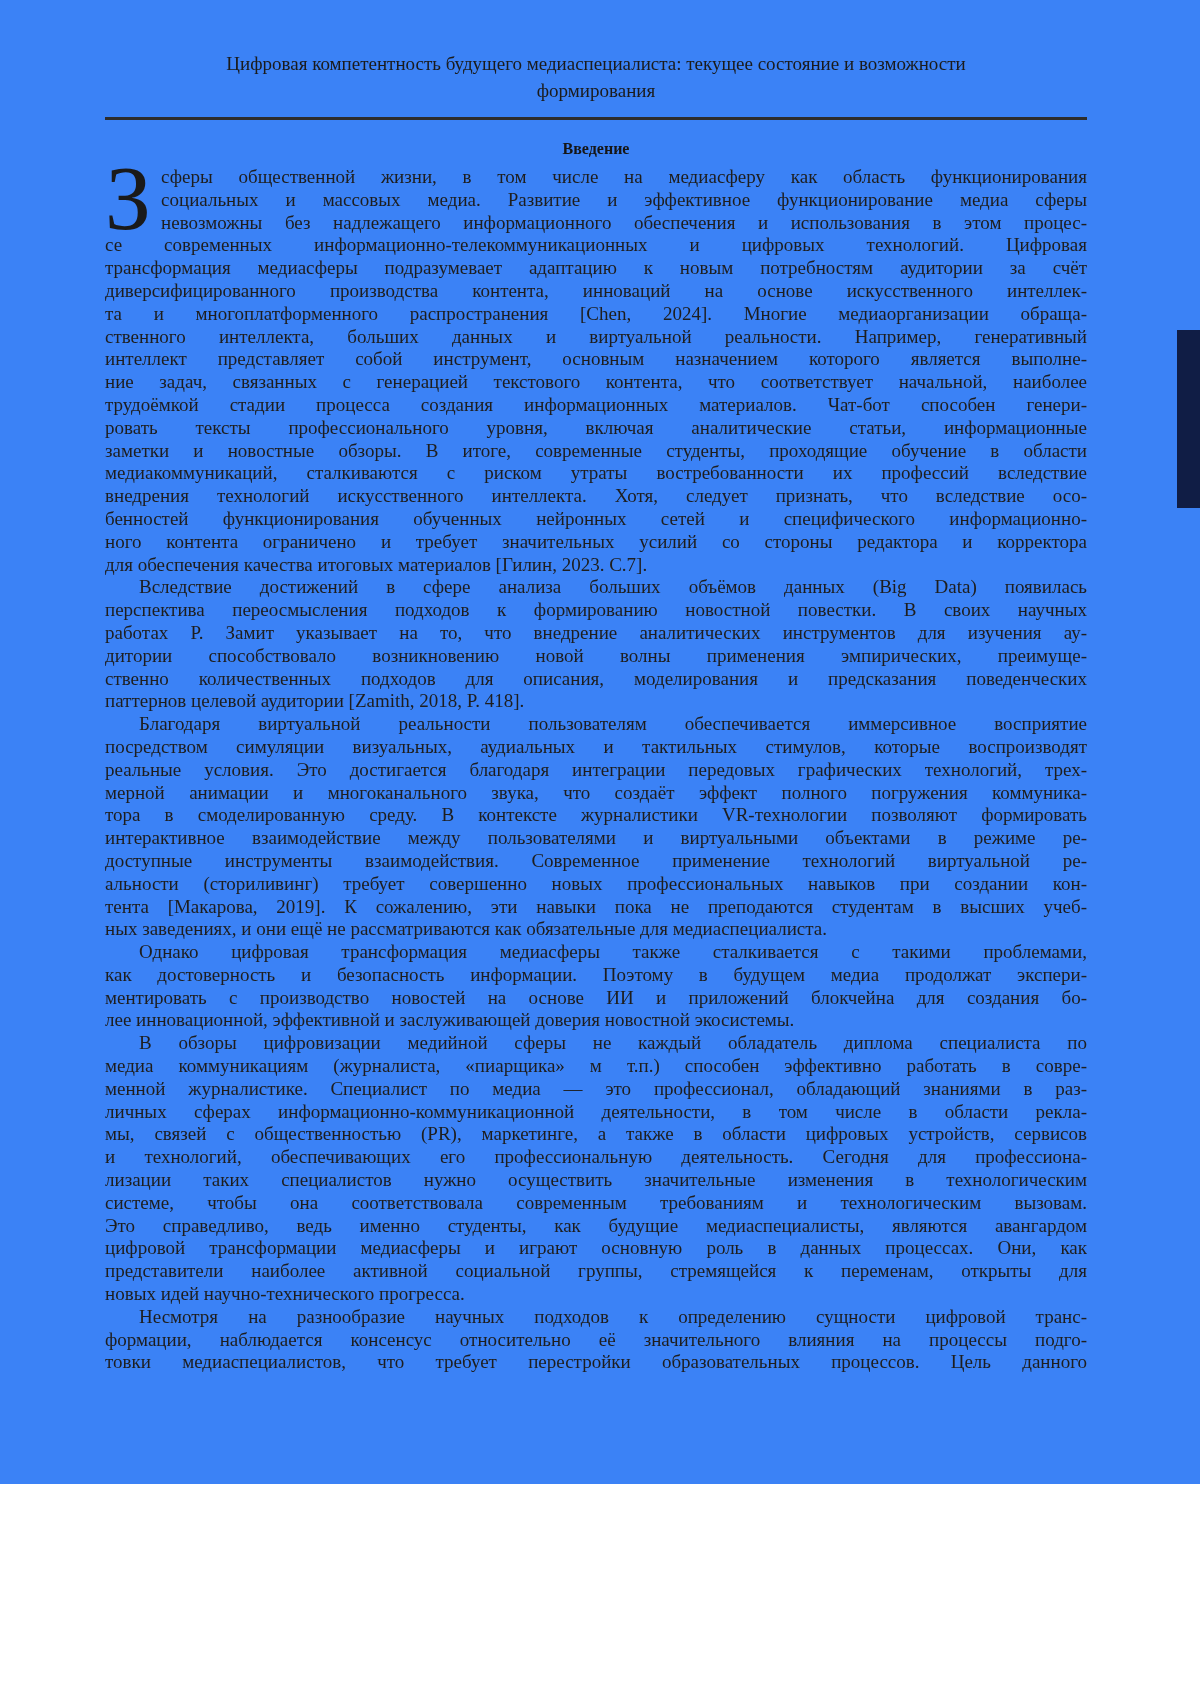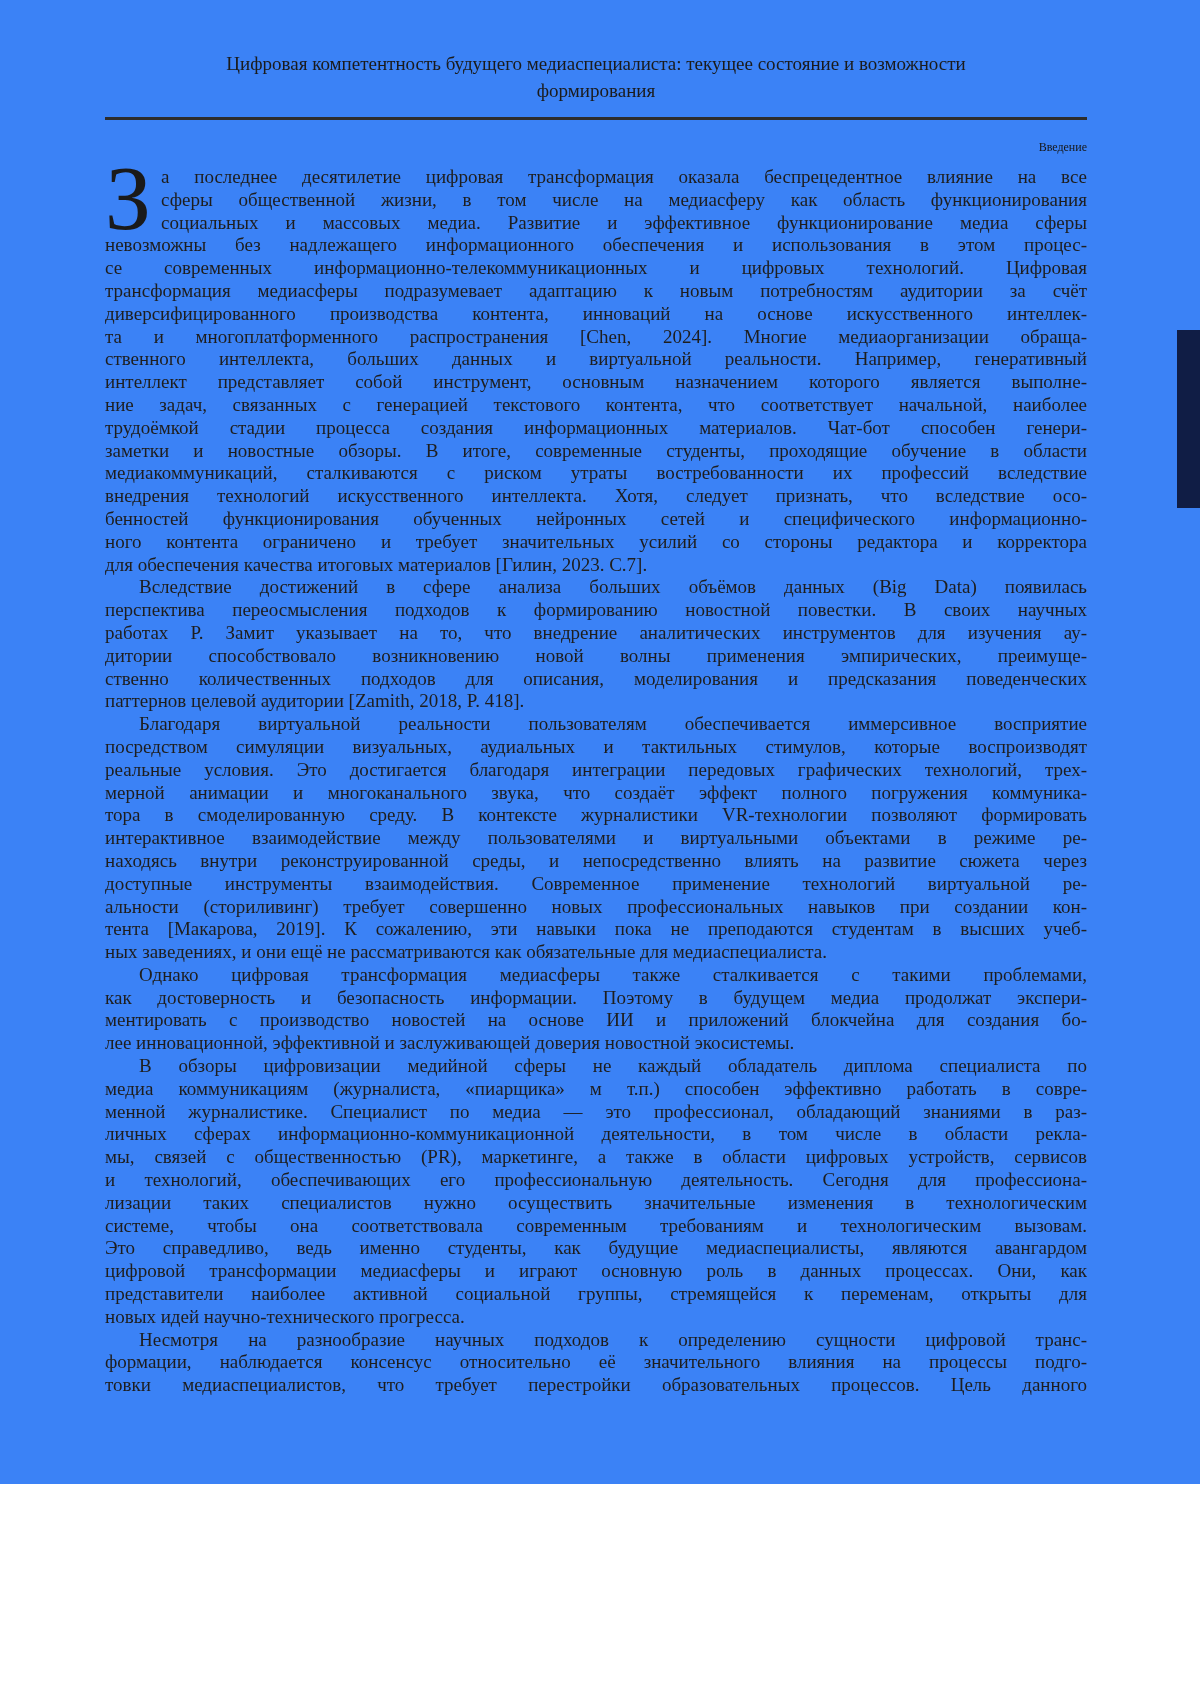--- a/index.html
+++ b/index.html
@@ -30,23 +30,23 @@
     left: 105px;
     width: 982px;
     height: 3px;
     background: #2d2d2d;
   }
   .section-heading {
     position: absolute;
     top: 140px;
     left: 105px;
     width: 982px;
-    text-align: right;
-    font-weight: normal;
-    font-size: 12px;
+    text-align: center;
+    font-weight: bold;
+    font-size: 16px;
     color: #161616;
   }
   .article-body {
     position: absolute;
     top: 166px;
     left: 105px;
     width: 982px;
     font-size: 19px;
   }
   .para { margin: 0; }
@@ -96,32 +96,32 @@
     <div class="title-line">формирования</div>
   </div>
 
   <div class="header-rule"></div>
 
   <div class="section-heading">Введение</div>
 
   <div class="article-body">
       <div class="para">
         <span class="dropcap">З</span>
-        <div class="line">а последнее десятилетие цифровая трансформация оказала беспрецедентное влияние на все</div>
         <div class="line">сферы общественной жизни, в том числе на медиасферу как область функционирования</div>
         <div class="line">социальных и массовых медиа. Развитие и эффективное функционирование медиа сферы</div>
         <div class="line">невозможны без надлежащего информационного обеспечения и использования в этом процес-</div>
         <div class="line">се современных информационно-телекоммуникационных и цифровых технологий. Цифровая</div>
         <div class="line">трансформация медиасферы подразумевает адаптацию к новым потребностям аудитории за счёт</div>
         <div class="line">диверсифицированного производства контента, инноваций на основе искусственного интеллек-</div>
         <div class="line">та и многоплатформенного распространения [Chen, 2024]. Многие медиаорганизации обраща-</div>
         <div class="line">ственного интеллекта, больших данных и виртуальной реальности. Например, генеративный</div>
         <div class="line">интеллект представляет собой инструмент, основным назначением которого является выполне-</div>
         <div class="line">ние задач, связанных с генерацией текстового контента, что соответствует начальной, наиболее</div>
         <div class="line">трудоёмкой стадии процесса создания информационных материалов. Чат-бот способен генери-</div>
+        <div class="line">ровать тексты профессионального уровня, включая аналитические статьи, информационные</div>
         <div class="line">заметки и новостные обзоры. В итоге, современные студенты, проходящие обучение в области</div>
         <div class="line">медиакоммуникаций, сталкиваются с риском утраты востребованности их профессий вследствие</div>
         <div class="line">внедрения технологий искусственного интеллекта. Хотя, следует признать, что вследствие осо-</div>
         <div class="line">бенностей функционирования обученных нейронных сетей и специфического информационно-</div>
         <div class="line">ного контента ограничено и требует значительных усилий со стороны редактора и корректора</div>
         <div class="line last">для обеспечения качества итоговых материалов [Гилин, 2023. С.7].</div>
       </div>
       <div class="para indent">
         <div class="line">Вследствие достижений в сфере анализа больших объёмов данных (Big Data) появилась</div>
         <div class="line">перспектива переосмысления подходов к формированию новостной повестки. В своих научных</div>
@@ -130,21 +130,20 @@
         <div class="line">ственно количественных подходов для описания, моделирования и предсказания поведенческих</div>
         <div class="line last">паттернов целевой аудитории [Zamith, 2018, P. 418].</div>
       </div>
       <div class="para indent">
         <div class="line">Благодаря виртуальной реальности пользователям обеспечивается иммерсивное восприятие</div>
         <div class="line">посредством симуляции визуальных, аудиальных и тактильных стимулов, которые воспроизводят</div>
         <div class="line">реальные условия. Это достигается благодаря интеграции передовых графических технологий, трех-</div>
         <div class="line">мерной анимации и многоканального звука, что создаёт эффект полного погружения коммуника-</div>
         <div class="line">тора в смоделированную среду. В контексте журналистики VR-технологии позволяют формировать</div>
         <div class="line">интерактивное взаимодействие между пользователями и виртуальными объектами в режиме ре-</div>
-        <div class="line">находясь внутри реконструированной среды, и непосредственно влиять на развитие сюжета через</div>
         <div class="line">доступные инструменты взаимодействия. Современное применение технологий виртуальной ре-</div>
         <div class="line">альности (сториливинг) требует совершенно новых профессиональных навыков при создании кон-</div>
         <div class="line">тента [Макарова, 2019]. К сожалению, эти навыки пока не преподаются студентам в высших учеб-</div>
         <div class="line last">ных заведениях, и они ещё не рассматриваются как обязательные для медиаспециалиста.</div>
       </div>
       <div class="para indent">
         <div class="line">Однако цифровая трансформация медиасферы также сталкивается с такими проблемами,</div>
         <div class="line">как достоверность и безопасность информации. Поэтому в будущем медиа продолжат экспери-</div>
         <div class="line">ментировать с производство новостей на основе ИИ и приложений блокчейна для создания бо-</div>
         <div class="line last">лее инновационной, эффективной и заслуживающей доверия новостной экосистемы.</div>

